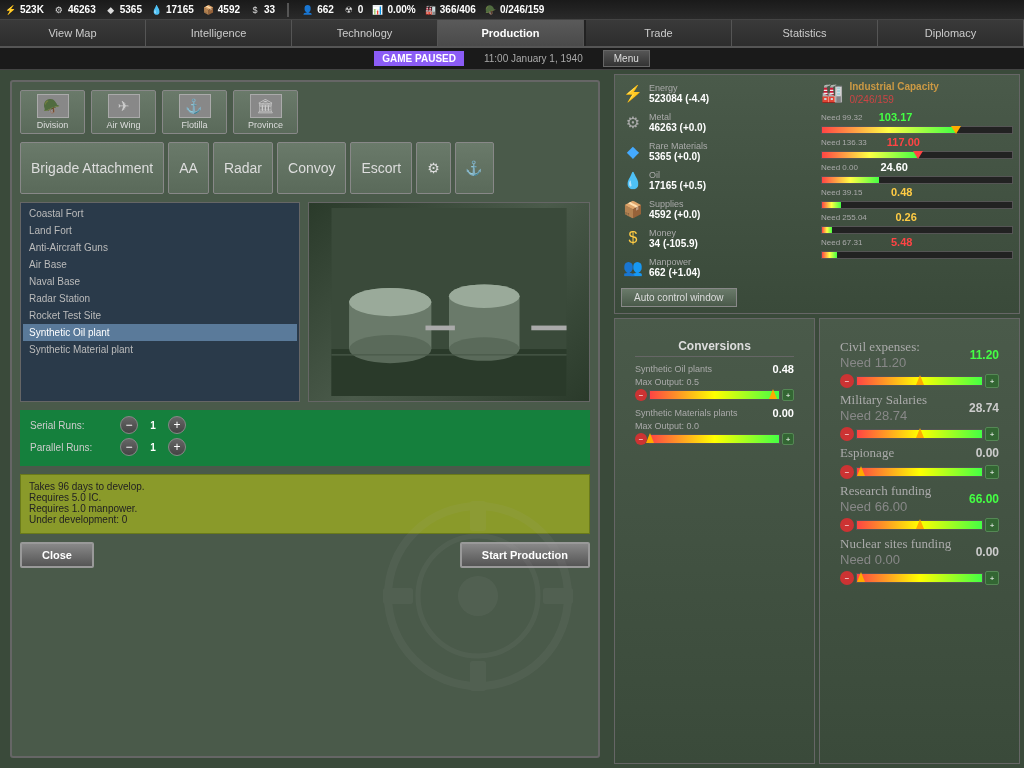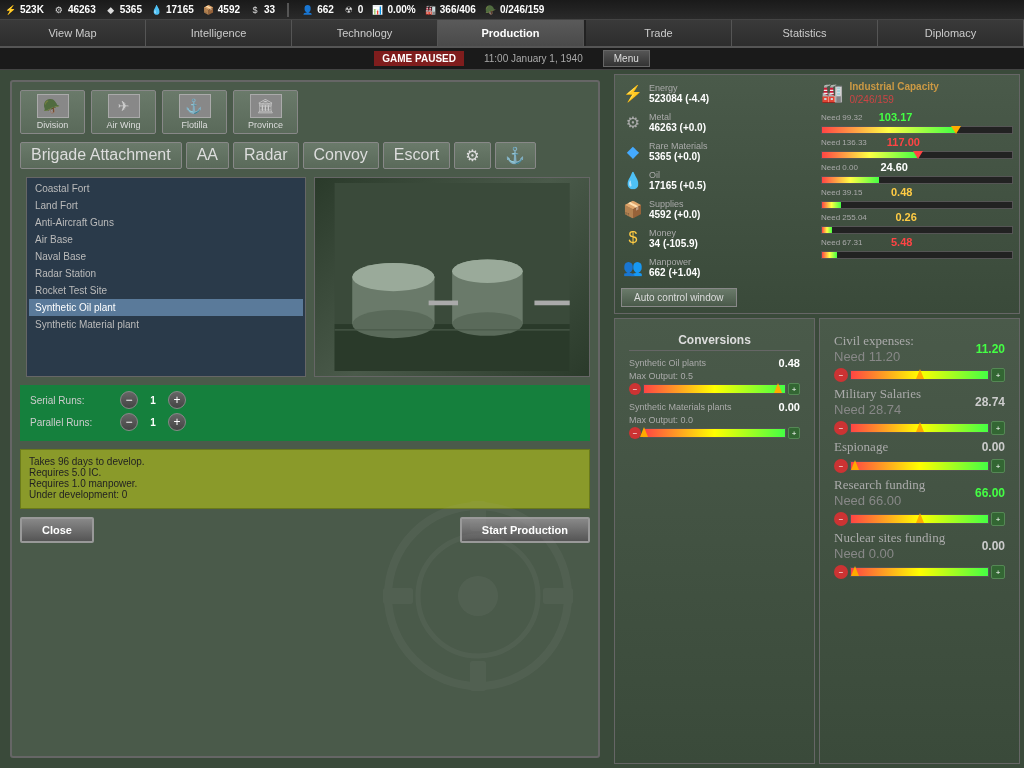--- a/index.html
+++ b/index.html
@@ -72,21 +72,21 @@
       width: 100%;
       height: 22px;
       background: #1a1a1a;
       display: flex;
       align-items: center;
       justify-content: center;
       gap: 20px;
       border-bottom: 1px solid #444;
     }
     .status-paused {
-      background: #7f1d1d;
+      background: #8b5cf6;
       color: #fff;
       padding: 2px 8px;
       font-size: 10px;
       font-weight: bold;
     }
     .status-date { color: #aaa; font-size: 10px; }
     .menu-btn {
       background: linear-gradient(to bottom, #555, #333);
       color: #ddd;
       border: 1px solid #666;
@@ -147,44 +147,43 @@
       margin-bottom: 2px;
     }
     .unit-tab-label { font-size: 9px; color: #ddd; }
 
     #sub-tabs {
       display: flex;
       gap: 4px;
       margin-bottom: 8px;
     }
     .sub-tab {
-      padding: 3px 10px;
+      padding: 17px 10px;
       border: 1px solid #888;
       background: linear-gradient(to bottom, #6a7a6a, #5a6a5a);
       cursor: pointer;
-      font-size: 16px;
+      font-size: 14px;
       color: #ddd;
       border-radius: 2px;
     }
 
     
     #prod-body {
       display: flex;
       gap: 8px;
       height: 200px;
       margin-bottom: 8px;
     }
 
     #prod-list {
       width: 280px;
       background: #2a3a4a;
       border: 1px solid #666;
       overflow-y: auto;
       padding: 2px;
-      margin-left: 6px;
     }
     .prod-item {
       padding: 3px 6px;
       cursor: pointer;
       font-size: 10px;
       color: #bbb;
       white-space: nowrap;
     }
     .prod-item.selected { background: #5a7a9a; color: #fff; }
 
@@ -381,21 +380,21 @@
     #bottom-panels {
       display: flex;
       gap: 4px;
       flex: 1;
     }
 
     .bottom-panel {
       flex: 1;
       background: linear-gradient(to bottom, #4a5a4a, #3a4a3a);
       border: 1px solid #666;
-      padding: 14px;
+      padding: 20px;
     }
 
     .panel-title {
       font-size: 12px;
       font-weight: bold;
       color: #ddd;
       text-align: center;
       margin-bottom: 6px;
       border-bottom: 1px solid #666;
       padding-bottom: 3px;

